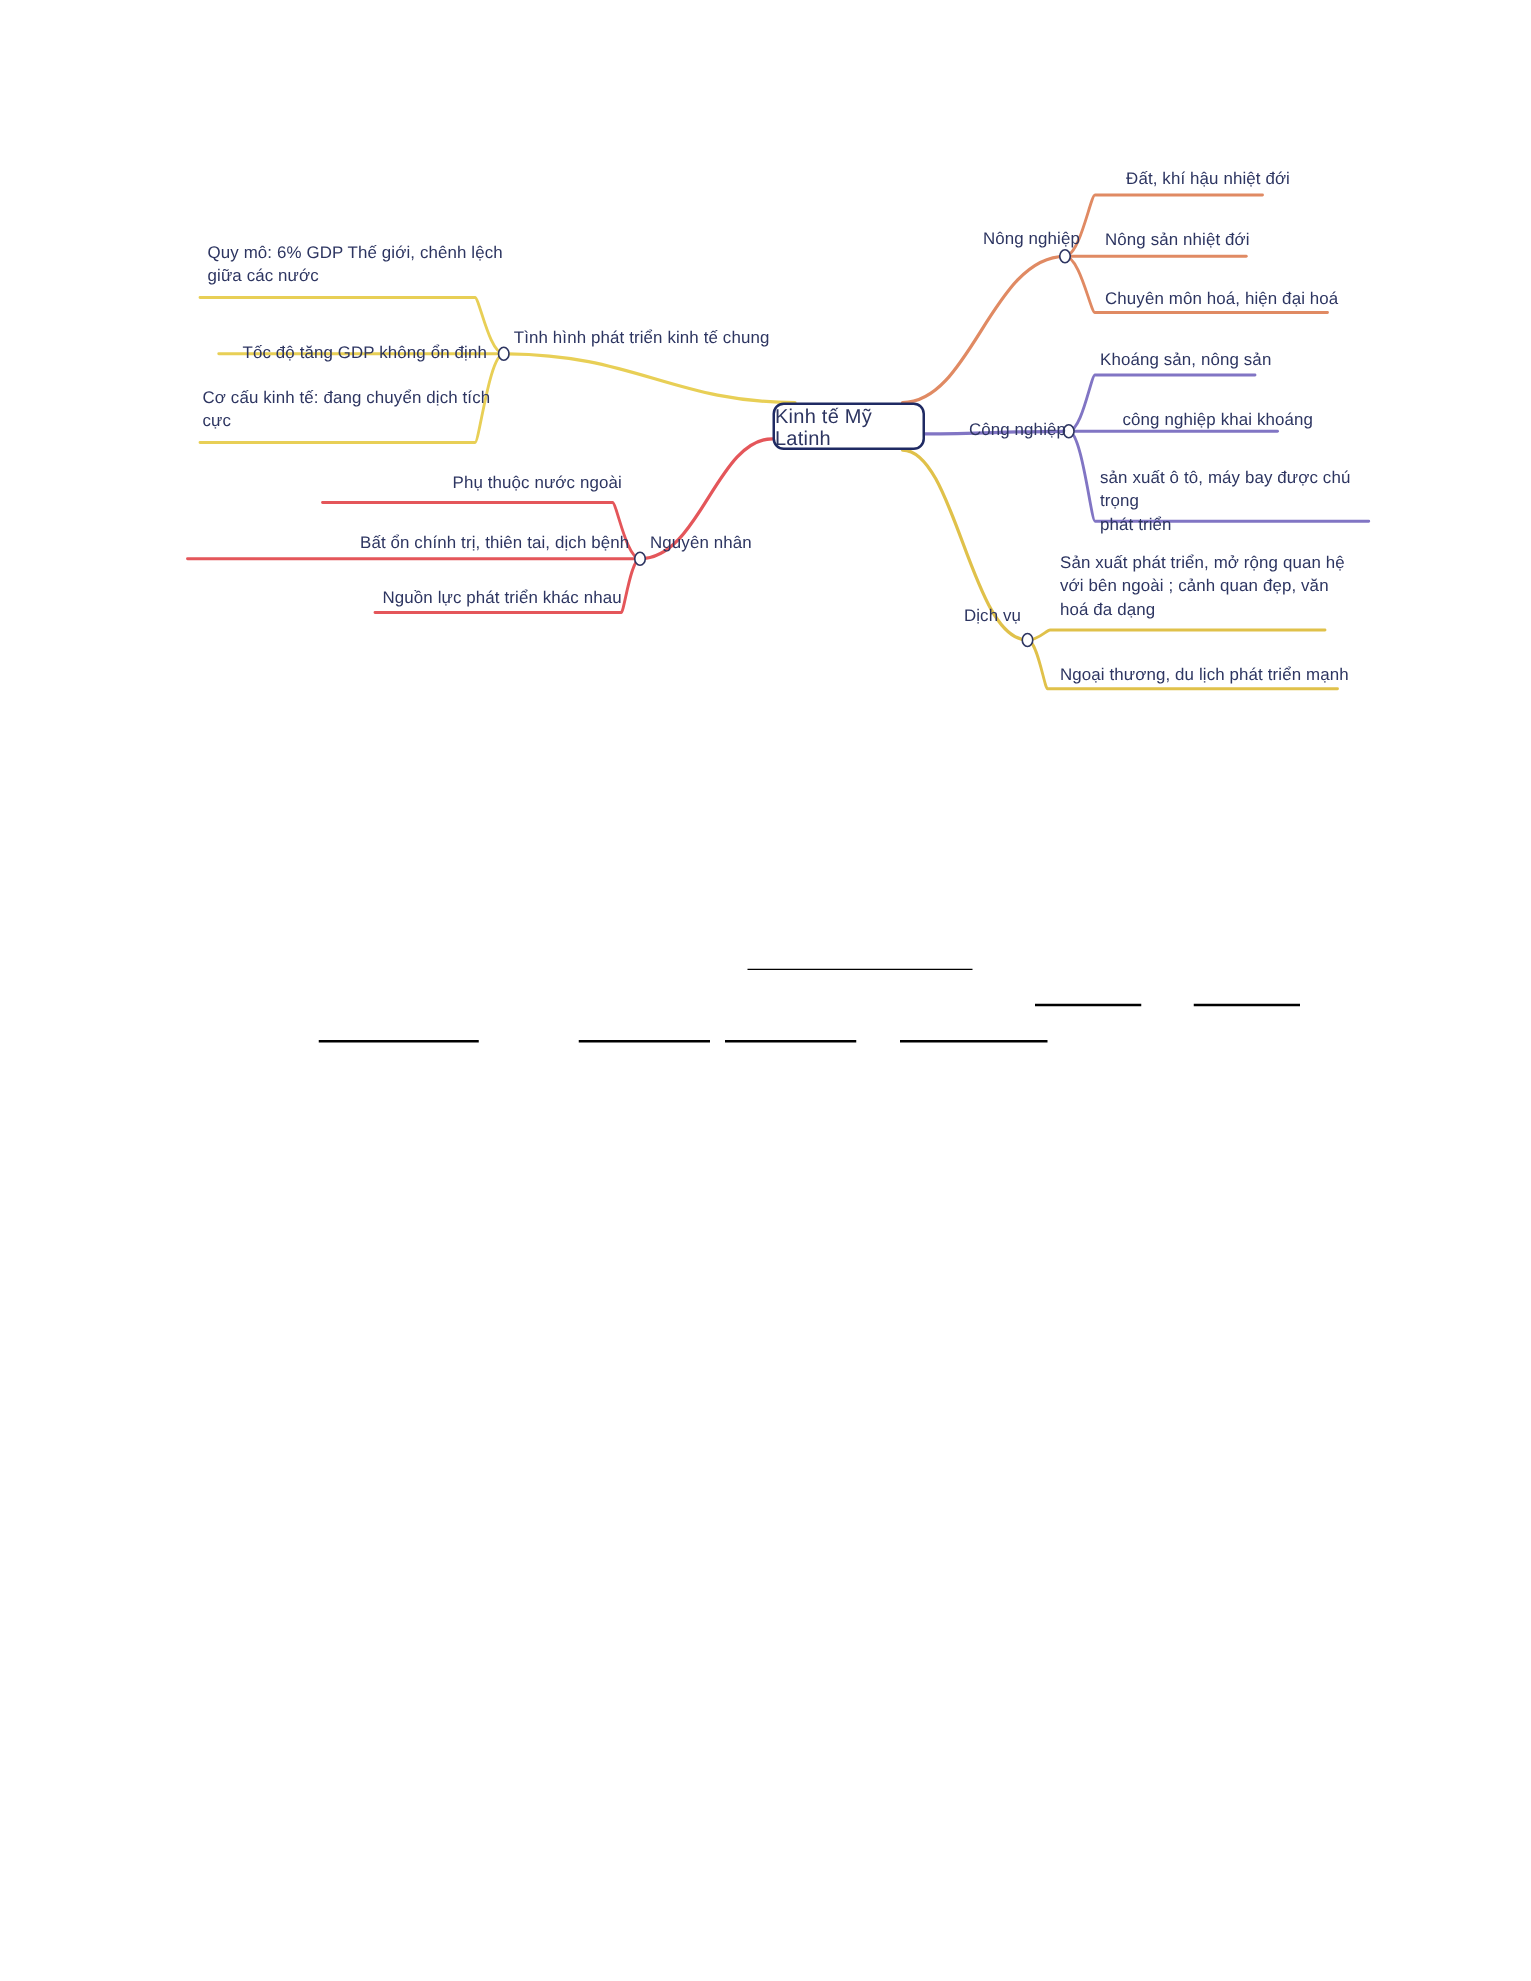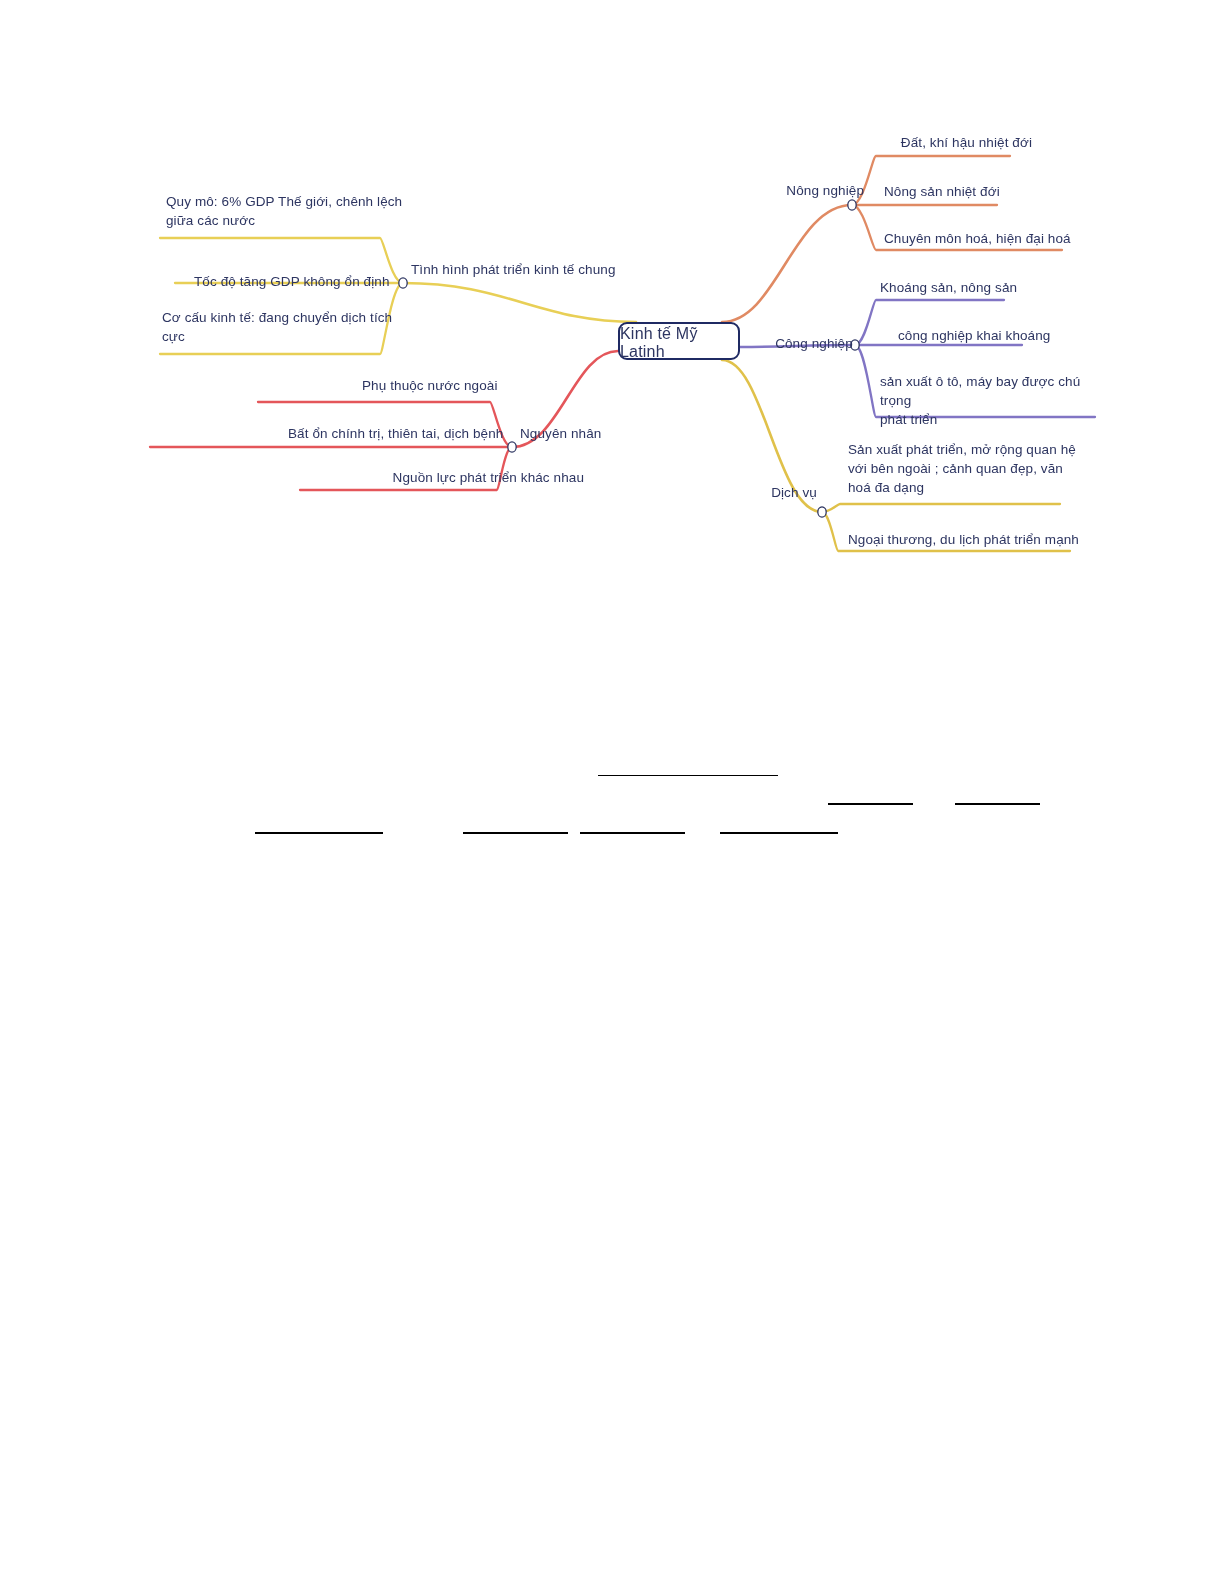--- a/index.html
+++ b/index.html
@@ -119,21 +119,21 @@
       <div class="node-label" style="left: 848px; top: 530px; width: 240px; text-align: left;">Ngoại thương, du lịch phát triển mạnh</div>
       <div class="node-label" style="left: 411px; top: 260px; width: 210px; text-align: left;">Tình hình phát triển kinh tế chung</div>
       <div class="node-label" style="left: 166px; top: 192px; width: 250px; text-align: left;">Quy mô: 6% GDP Thế giới, chênh lệch
 giữa các nước</div>
       <div class="node-label" style="left: 194px; top: 272px; width: 230px; text-align: left;">Tốc độ tăng GDP không ổn định</div>
       <div class="node-label" style="left: 162px; top: 308px; width: 250px; text-align: left;">Cơ cấu kinh tế: đang chuyển dịch tích
 cực</div>
       <div class="node-label" style="left: 520px; top: 424px; width: 140px; text-align: left;">Nguyên nhân</div>
       <div class="node-label" style="left: 362px; top: 376px; width: 230px; text-align: left;">Phụ thuộc nước ngoài</div>
       <div class="node-label" style="left: 288px; top: 424px; width: 260px; text-align: left;">Bất ổn chính trị, thiên tai, dịch bệnh</div>
-      <div class="node-label" style="left: 306px; top: 468px; width: 230px; text-align: right; margin-left: 48px;">Nguồn lực phát triển khác nhau</div>
+      <div class="node-label" style="left: 306px; top: 468px; width: 230px; text-align: left;">Nguồn lực phát triển khác nhau</div>
     </div>
 
   <div id="rules">
       <div class="blank-rule" style="left: 598px; top: 775px; width: 180px; height: 1.3px;"></div>
       <div class="blank-rule" style="left: 828px; top: 803px; width: 85px; height: 2.4px;"></div>
       <div class="blank-rule" style="left: 955px; top: 803px; width: 85px; height: 2.4px;"></div>
       <div class="blank-rule" style="left: 255px; top: 832px; width: 128px; height: 1.8px;"></div>
       <div class="blank-rule" style="left: 463px; top: 832px; width: 105px; height: 1.8px;"></div>
       <div class="blank-rule" style="left: 580px; top: 832px; width: 105px; height: 1.8px;"></div>
       <div class="blank-rule" style="left: 720px; top: 832px; width: 118px; height: 1.8px;"></div>

